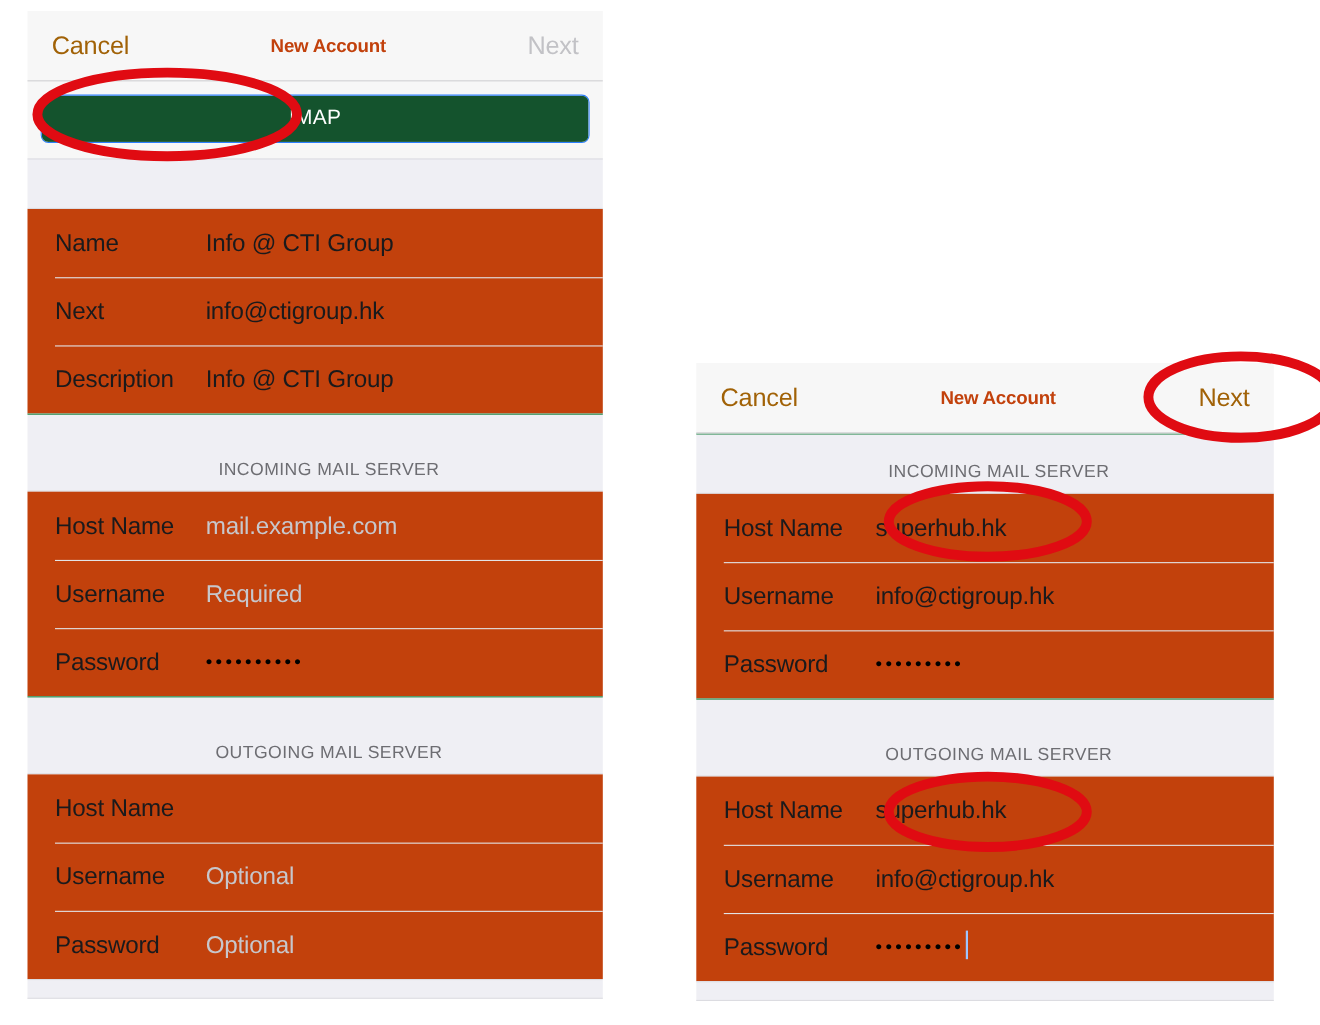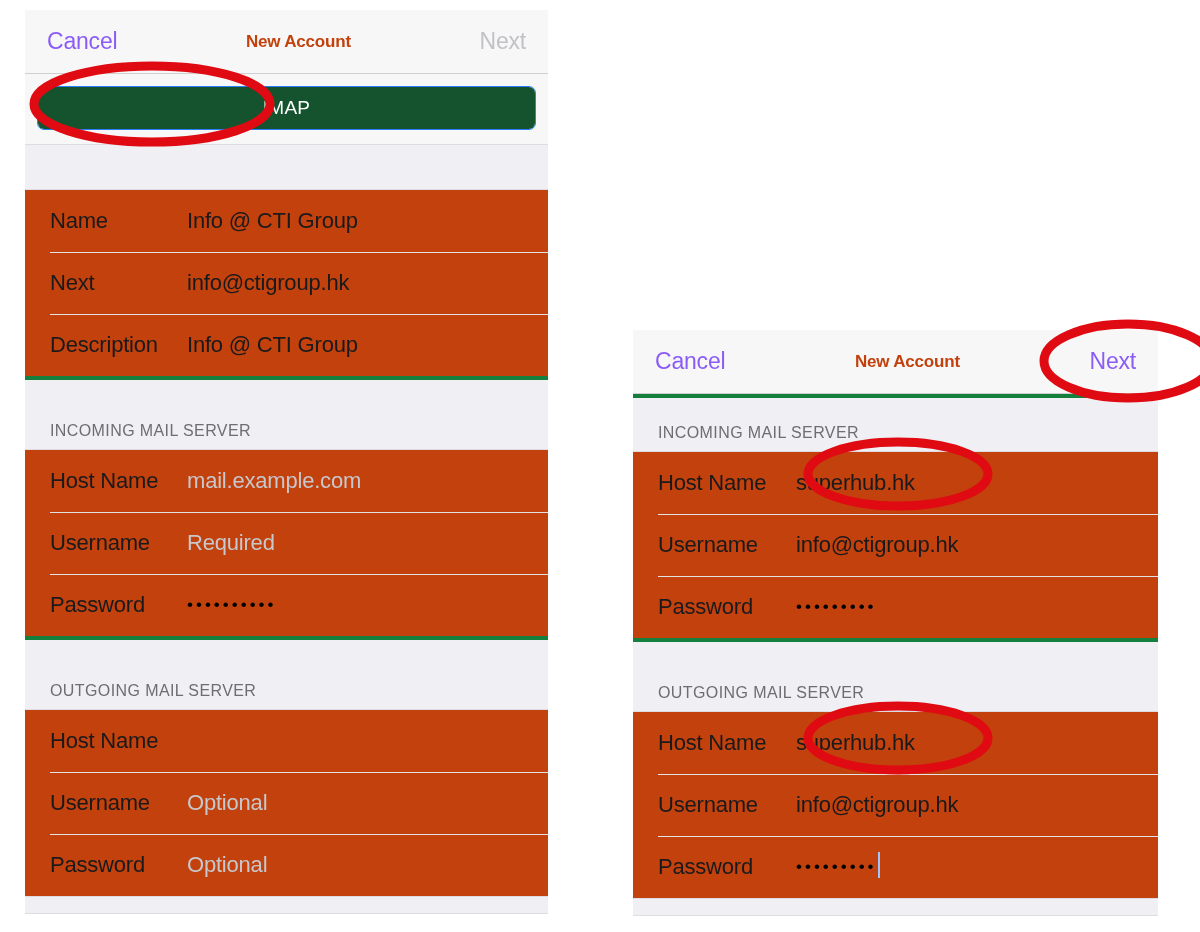--- a/index.html
+++ b/index.html
@@ -31,21 +31,21 @@
     background: #f7f7f7;
     border-bottom: 1px solid #cfcfd2;
     display: flex;
     align-items: center;
     justify-content: space-between;
     padding: 0 22px;
     box-sizing: border-box;
   }
   .nav-btn {
     font-size: 23px;
-    color: #8b5cf6;
+    color: #a16207;
     white-space: nowrap;
     letter-spacing: -0.2px;
   }
   .nav-btn.disabled { color: #c2c2c6; }
   .nav-title {
     font-size: 17px;
     font-weight: bold;
     color: #c2410c;
     letter-spacing: -0.2px;
     white-space: nowrap;
@@ -76,26 +76,27 @@
 
   
   .group-gap {
     background: #efeff4;
     height: 44px;
     border-top: 1px solid #dcdce1;
     border-bottom: 1px solid #dcdce1;
   }
   .group-header {
     background: #efeff4;
-    border-top: 4px solid #15803d;
+    border-top: 1px solid #15803d;
     border-bottom: 1px solid #dcdce1;
     padding: 26px 0 9px 25px;
     font-size: 16px;
     color: #6d6d72;
     letter-spacing: 0.4px;
+    text-align: center;
   }
   .group-header.tall { padding-top: 42px; }
 
   .rows { background: #c2410c; }
   .row {
     display: flex;
     align-items: center;
     height: 62px;
     padding-left: 25px;
     box-sizing: border-box;

